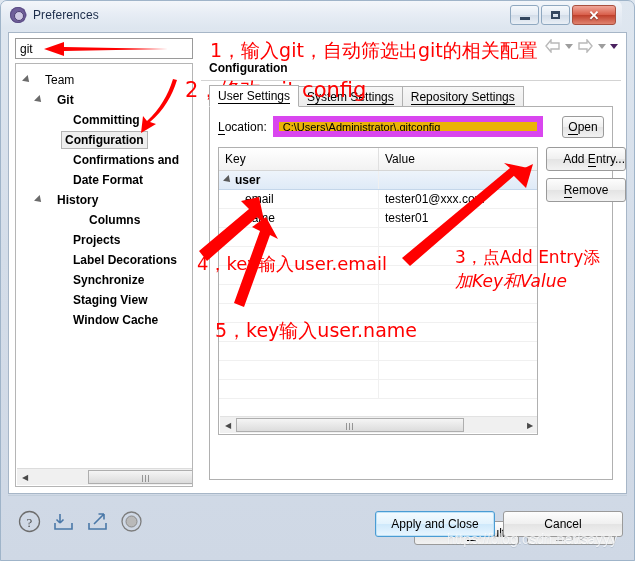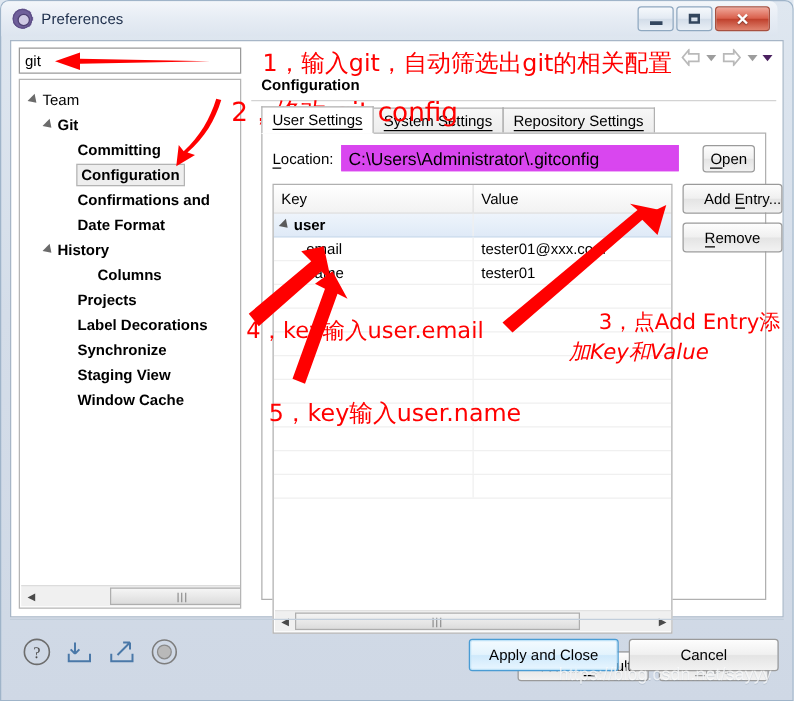--- a/index.html
+++ b/index.html
@@ -153,21 +153,21 @@
   .tree-item .twisty {
     width: 0; height: 0;
     border-top: 4px solid transparent;
     border-bottom: 4px solid transparent;
     border-left: 6px solid #6b6b6b;
     margin-right: 4px;
     transform: rotate(45deg);
   }
   .tree-item .twisty.hidden { visibility: hidden; }
   .tree-item.bold .tree-label { font-weight: bold; }
-  .tree-label { line-height: 20px; }
+  .tree-label { line-height: 20px; margin-left: 11px; }
   .tree-item.selected .tree-label {
     background: #eeeeee;
     border: 1px solid #b4b4b4;
     padding: 0 3px;
     line-height: 16px;
     margin-left: -1px;
   }
 
   
   #tree-hscroll {
@@ -247,24 +247,24 @@
   #location-row {
     position: absolute; left: 8px; top: 9px;
     display: flex; align-items: center;
     width: 388px;
   }
   #location-label { font-size: 12px; color: #000; }
   #location-label u { text-decoration: none; border-bottom: 1px solid #000; }
   #location-input {
     margin-left: 6px;
     width: 270px; height: 21px;
-    border: 2px solid #d946ef;
-    background: #d946ef;
+    border: 6px solid #d946ef;
+    background: #eab308;
     color: #000;
-    font-size: 14px;
+    font-size: 11px;
     padding: 2px 4px;
     box-sizing: border-box;
   }
   .btn {
     font-size: 12px; color: #000;
     border: 1px solid #9a9a9a;
     border-radius: 3px;
     background: linear-gradient(to bottom, #fdfdfd 0%, #f0f0f0 48%, #e4e4e4 52%, #f2f2f2 100%);
     box-sizing: border-box;
     display: flex; align-items: center; justify-content: center;
@@ -272,21 +272,21 @@
   }
   .btn u { text-decoration: none; border-bottom: 1px solid #000; }
   #open-btn {
     position: absolute; right: 8px; top: 9px;
     width: 42px; height: 22px;
   }
 
   
   #table-wrap {
     position: absolute; left: 8px; top: 40px;
-    width: 320px; height: 360px;
+    width: 320px; height: 288px;
     border: 1px solid #b0b0b0;
     background: #fff;
     box-sizing: border-box;
     overflow: hidden;
   }
   #table-head {
     display: flex; height: 22px;
     background: linear-gradient(to bottom, #ffffff, #f2f2f2);
     border-bottom: 1px solid #d6d6d6;
   }
@@ -683,21 +683,21 @@
 
   <svg class="anno-arrow" style="left:130px; top:78px;" width="60" height="58" viewBox="0 0 60 58">
     <path d="M47,2 C42,18 34,32 20,44 L26,46 L11,55 L13,38 L17,43 C30,31 38,17 43,1 Z" fill="#ff0000"></path>
   </svg>
   <div class="anno" style="left:185px; top:76px; font-size:21px;">2，修改 git config</div>
 
   <svg class="anno-arrow" style="left:400px; top:160px;" width="150" height="110" viewBox="0 0 150 110">
     <path d="M128,2 L122,16 L116,8 L10,100 L2,92 L110,2 L104,-3 Z" fill="#ff0000" transform="translate(0,6)"></path>
     <path d="M133,4 L112,14 L126,28 Z" fill="#ff0000"></path>
   </svg>
-  <div class="anno" style="left:479px; top:246px; font-size:17px;">3，点Add Entry添</div>
+  <div class="anno" style="left:455px; top:246px; font-size:17px;">3，点Add Entry添</div>
   <div class="anno" style="left:455px; top:270px; font-size:17px;font-style:italic;">加Key和Value</div>
 
   <svg class="anno-arrow" style="left:197px; top:195px;" width="90" height="70" viewBox="0 0 90 70">
     <path d="M62,2 L44,6 L52,14 L2,56 L10,66 L60,22 L68,30 Z" fill="#ff0000"></path>
   </svg>
   <div class="anno" style="left:197px; top:252px; font-size:18px;">4，key输入user.email</div>
 
   <svg class="anno-arrow" style="left:232px; top:215px;" width="50" height="95" viewBox="0 0 50 95">
     <path d="M34,2 L20,12 L28,16 L2,88 L12,92 L38,20 L46,24 Z" fill="#ff0000"></path>
   </svg>

